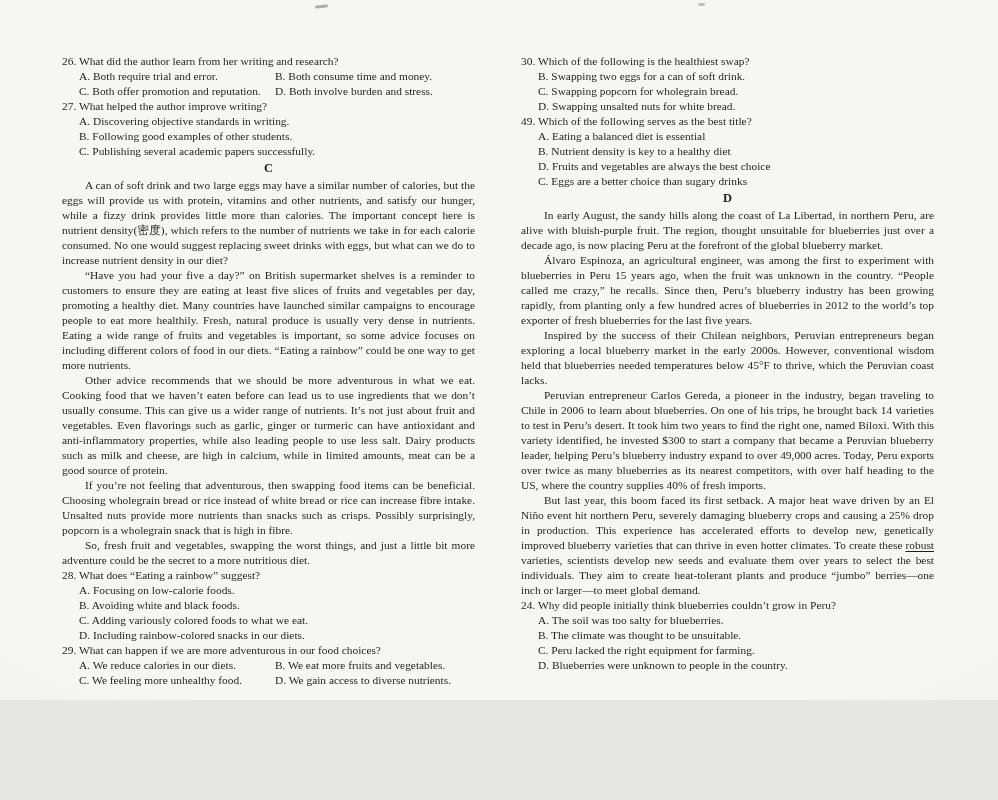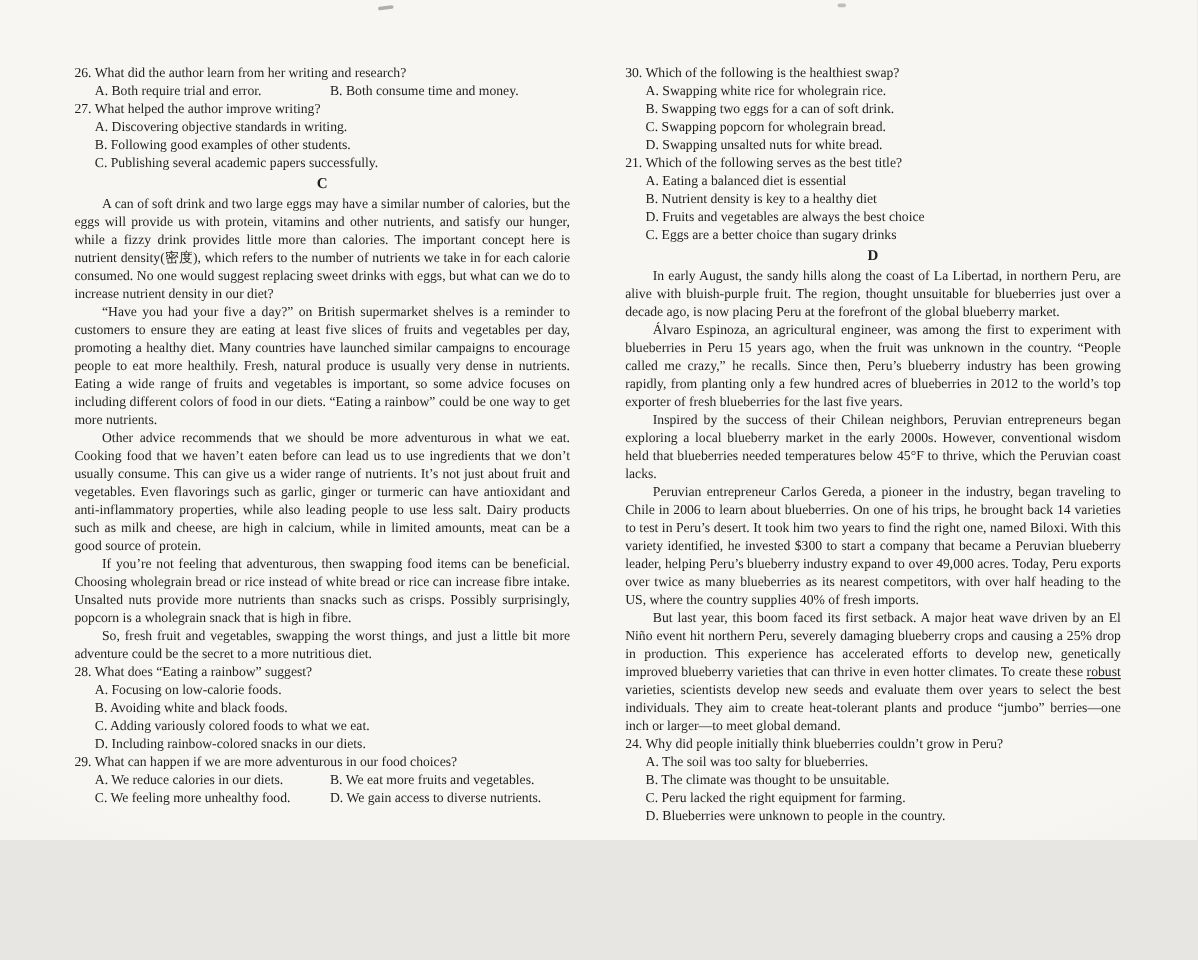--- a/index.html
+++ b/index.html
@@ -59,20 +59,24 @@
   <div class="speck speck-2"></div>
 
   <div class="columns">
     <div class="col">
         <div class="question">
           <div class="stem">26. What did the author learn from her writing and research?</div>
           <div class="opt-pair">
             <span class="o1">A. Both require trial and error.</span>
             <span class="o2">B. Both consume time and money.</span>
           </div>
+          <div class="opt-pair">
+            <span class="o1">C. Both offer promotion and reputation.</span>
+            <span class="o2">D. Both involve burden and stress.</span>
+          </div>
         </div>
         <div class="question">
           <div class="stem">27. What helped the author improve writing?</div>
           <div class="opt">A. Discovering objective standards in writing.</div>
           <div class="opt">B. Following good examples of other students.</div>
           <div class="opt">C. Publishing several academic papers successfully.</div>
         </div>
         <div class="section-label">C</div>
         <p class="para"><span>A can of soft drink and two large eggs may have a similar number of calories, but the eggs will provide us with protein, vitamins and other nutrients, and satisfy our hunger, while a fizzy drink provides little more than calories. The important concept here is nutrient density(密度), which refers to the number of nutrients we take in for each calorie consumed. No one would suggest replacing sweet drinks with eggs, but what can we do to increase nutrient density in our diet?</span></p>
         <p class="para"><span>“Have you had your five a day?” on British supermarket shelves is a reminder to customers to ensure they are eating at least five slices of fruits and vegetables per day, promoting a healthy diet. Many countries have launched similar campaigns to encourage people to eat more healthily. Fresh, natural produce is usually very dense in nutrients. Eating a wide range of fruits and vegetables is important, so some advice focuses on including different colors of food in our diets. “Eating a rainbow” could be one way to get more nutrients.</span></p>
@@ -94,27 +98,26 @@
           </div>
           <div class="opt-pair">
             <span class="o1">C. We feeling more unhealthy food.</span>
             <span class="o2">D. We gain access to diverse nutrients.</span>
           </div>
         </div>
       </div>
     <div class="col">
         <div class="question">
           <div class="stem">30. Which of the following is the healthiest swap?</div>
-          <div class="opt">A. Swapping white rice for wholegrain rice.</div>
           <div class="opt">B. Swapping two eggs for a can of soft drink.</div>
           <div class="opt">C. Swapping popcorn for wholegrain bread.</div>
           <div class="opt">D. Swapping unsalted nuts for white bread.</div>
         </div>
         <div class="question">
-          <div class="stem">21. Which of the following serves as the best title?</div>
+          <div class="stem">49. Which of the following serves as the best title?</div>
           <div class="opt">A. Eating a balanced diet is essential</div>
           <div class="opt">B. Nutrient density is key to a healthy diet</div>
           <div class="opt">D. Fruits and vegetables are always the best choice</div>
           <div class="opt">C. Eggs are a better choice than sugary drinks</div>
         </div>
         <div class="section-label">D</div>
         <p class="para"><span>In early August, the sandy hills along the coast of La Libertad, in northern Peru, are alive with bluish-purple fruit. The region, thought unsuitable for blueberries just over a decade ago, is now placing Peru at the forefront of the global blueberry market.</span></p>
         <p class="para"><span>Álvaro Espinoza, an agricultural engineer, was among the first to experiment with blueberries in Peru 15 years ago, when the fruit was unknown in the country. “People called me crazy,” he recalls. Since then, Peru’s blueberry industry has been growing rapidly, from planting only a few hundred acres of blueberries in 2012 to the world’s top exporter of fresh blueberries for the last five years.</span></p>
         <p class="para"><span>Inspired by the success of their Chilean neighbors, Peruvian entrepreneurs began exploring a local blueberry market in the early 2000s. However, conventional wisdom held that blueberries needed temperatures below 45°F to thrive, which the Peruvian coast lacks.</span></p>
         <p class="para"><span>Peruvian entrepreneur Carlos Gereda, a pioneer in the industry, began traveling to Chile in 2006 to learn about blueberries. On one of his trips, he brought back 14 varieties to test in Peru’s desert. It took him two years to find the right one, named Biloxi. With this variety identified, he invested $300 to start a company that became a Peruvian blueberry leader, helping Peru’s blueberry industry expand to over 49,000 acres. Today, Peru exports over twice as many blueberries as its nearest competitors, with over half heading to the US, where the country supplies 40% of fresh imports.</span></p>

